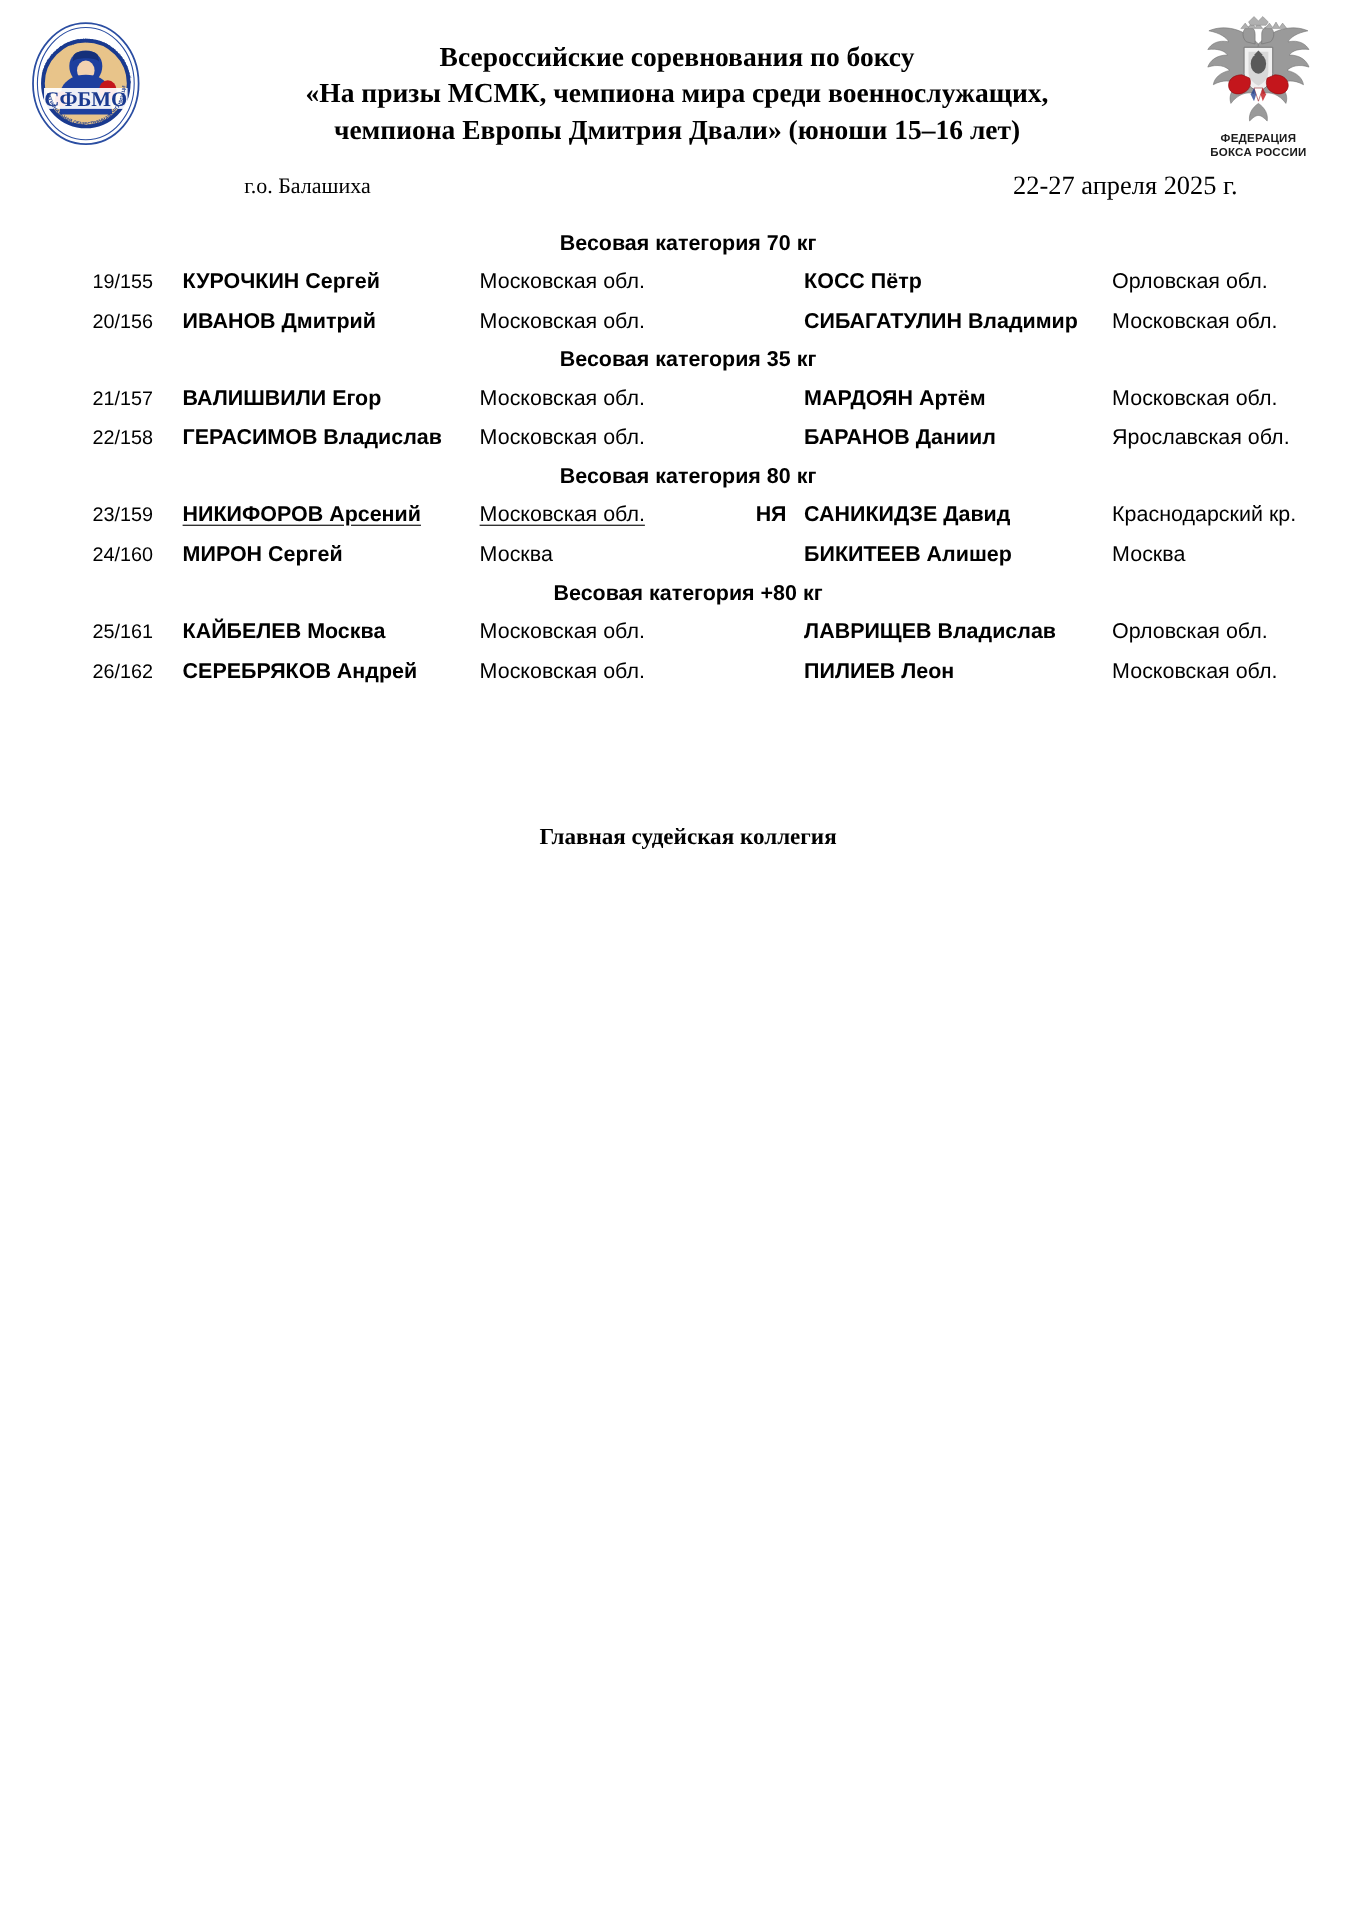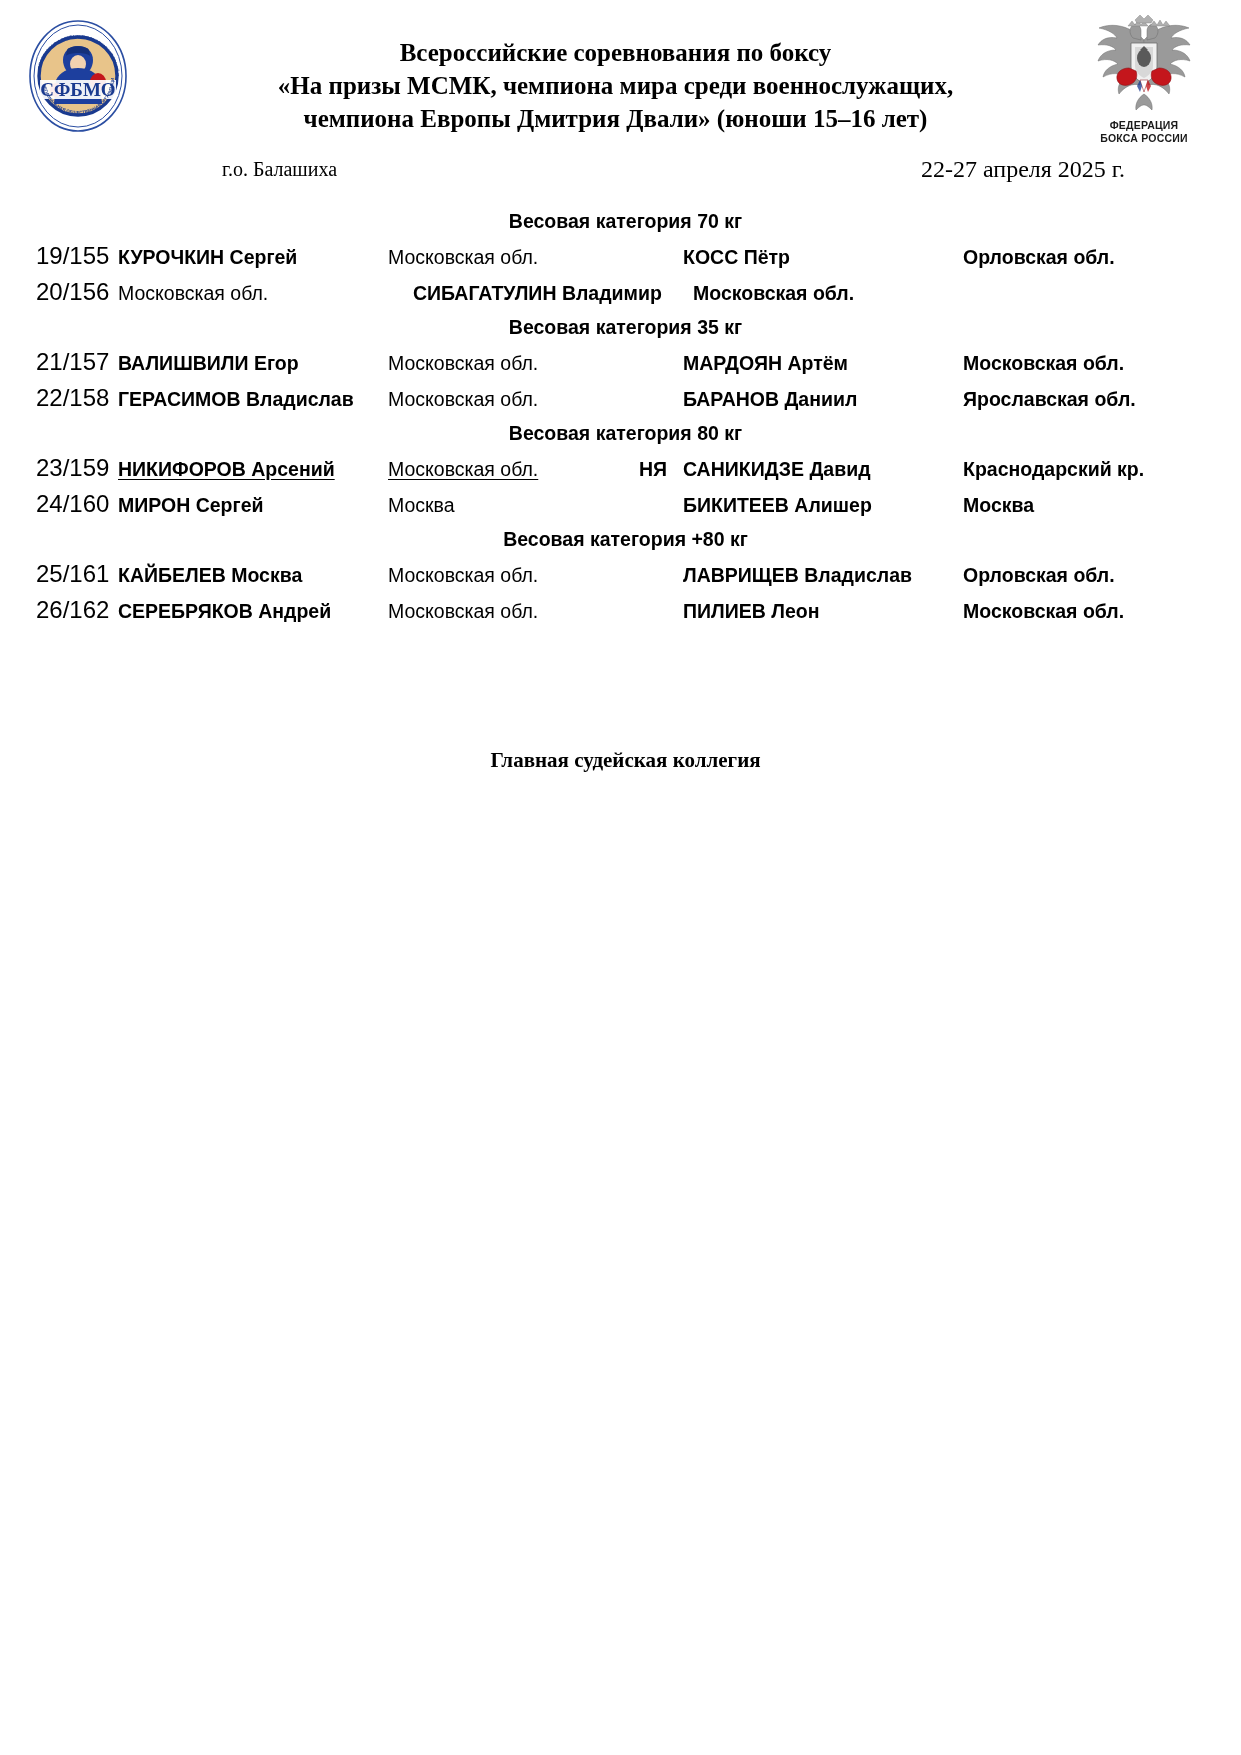--- a/index.html
+++ b/index.html
@@ -123,21 +123,22 @@
     font-size: 19.5px;
     line-height: 36px;
     padding-left: 36px;
   }
 
   .cell-num {
     width: 82px;
     flex: 0 0 82px;
     font-family: "Liberation Sans", sans-serif;
     font-weight: normal;
-    font-size: 24px;
+    font-size: 18px;
+    margin-left: 48px;
   }
   .cell-red-name {
     width: 270px;
     flex: 0 0 270px;
     font-family: "Liberation Sans", sans-serif;
     font-weight: bold;
   }
   .cell-red-region {
     width: 235px;
     flex: 0 0 235px;
@@ -153,21 +154,21 @@
   }
   .cell-blue-name {
     width: 280px;
     flex: 0 0 280px;
     font-family: "Liberation Sans", sans-serif;
     font-weight: bold;
   }
   .cell-blue-region {
     flex: 1 1 auto;
     font-family: "Liberation Sans", sans-serif;
-    font-weight: bold;
+    font-weight: normal;
   }
 
   .u {
     text-decoration: underline;
     text-underline-offset: 3px;
   }
 
   
   .footer {
     margin-top: 118px;
@@ -275,20 +276,21 @@
     <div class="bout-row">
       <span class="cell-num">19/155</span>
       <span class="cell-red-name">КУРОЧКИН Сергей</span>
       <span class="cell-red-region">Московская обл.</span>
       <span class="cell-mark"></span>
       <span class="cell-blue-name">КОСС Пётр</span>
       <span class="cell-blue-region">Орловская обл.</span>
     </div>
     <div class="bout-row">
       <span class="cell-num">20/156</span>
+      <span class="cell-red-name">ИВАНОВ Дмитрий</span>
       <span class="cell-red-region">Московская обл.</span>
       <span class="cell-mark"></span>
       <span class="cell-blue-name">СИБАГАТУЛИН Владимир</span>
       <span class="cell-blue-region">Московская обл.</span>
     </div>
 
     <div class="category-heading">Весовая категория 35 кг</div>
     <div class="bout-row">
       <span class="cell-num">21/157</span>
       <span class="cell-red-name">ВАЛИШВИЛИ Егор</span>

